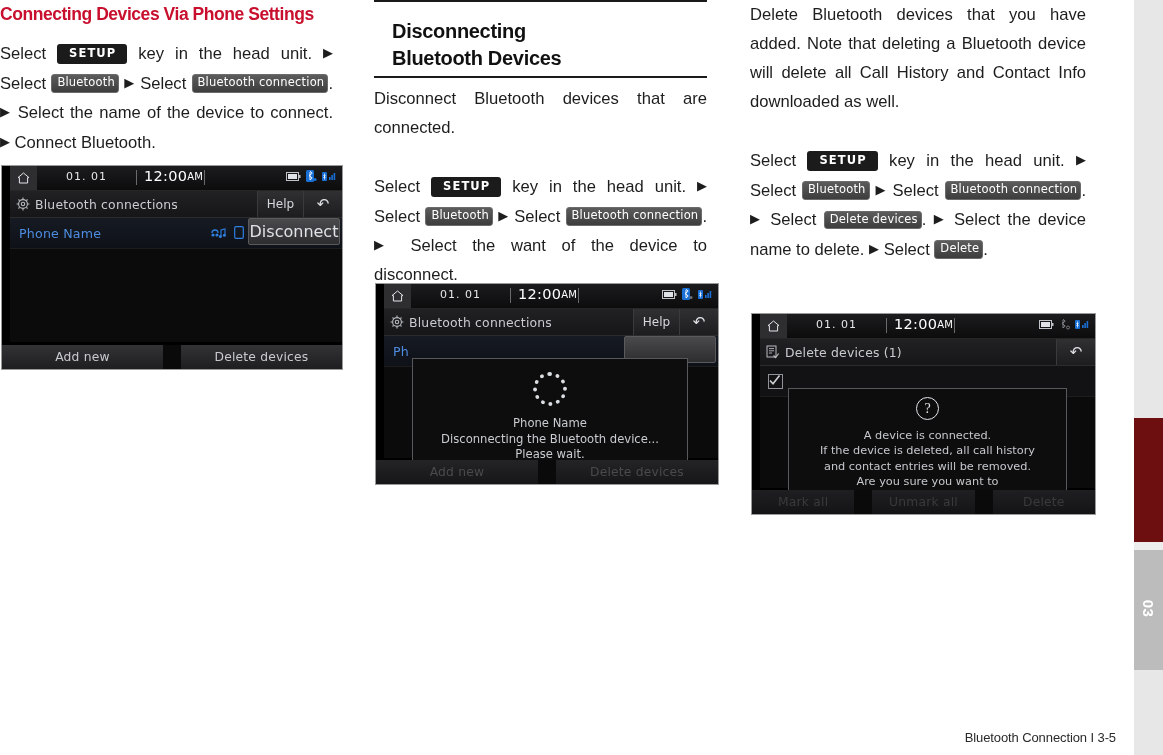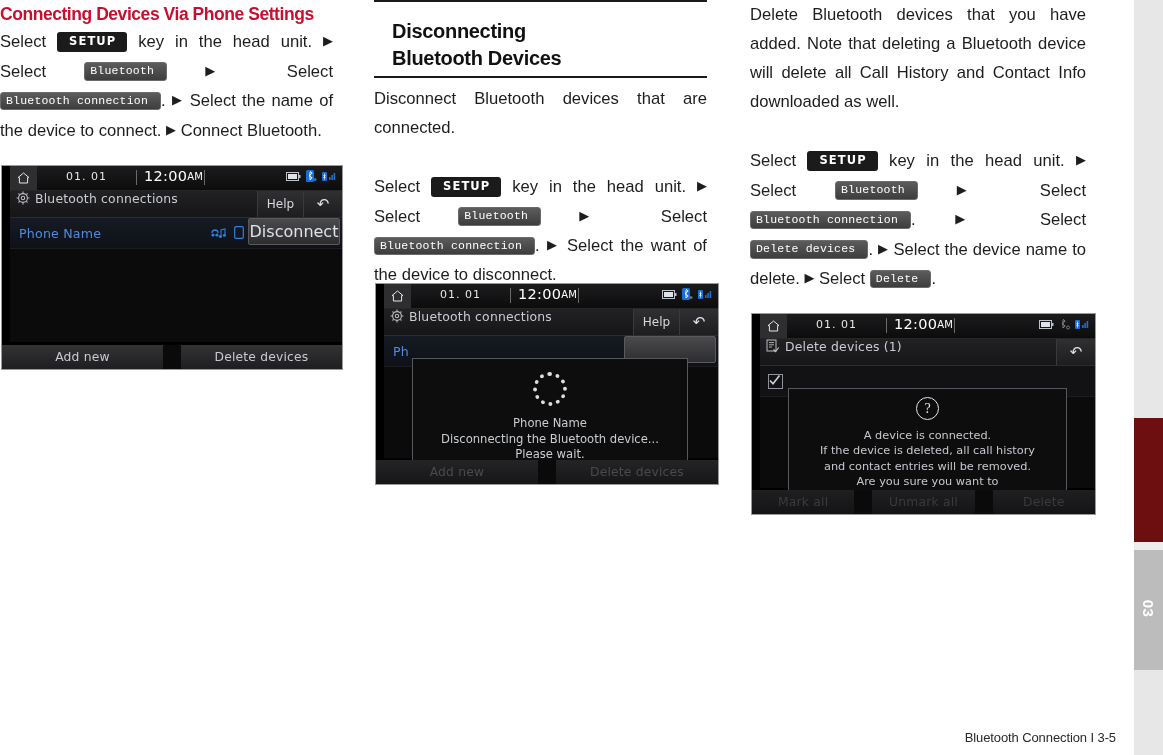--- a/index.html
+++ b/index.html
@@ -16,21 +16,21 @@
   
   .col{position:absolute;top:0;width:333px;}
   .col1{left:0;}
   .col2{left:374px;}
   .col3{left:750px;width:336px;}
 
   
   .h-red{
     font-size:17.5px;font-weight:bold;color:#c8102e;
     letter-spacing:-0.45px;line-height:20px;
-    margin:4px 0 2px 0;white-space:nowrap;
+    margin:4px 0 14px 0;white-space:nowrap;
   }
   .h-box{
     border-top:2px solid #1a1a1a;
     border-bottom:2px solid #1a1a1a;
     padding:16px 0 4px 18px;
     margin-bottom:6px;
   }
   .h-box .h-line{
     font-size:20px;font-weight:bold;color:#111;
     line-height:27px;letter-spacing:-0.3px;
@@ -57,23 +57,22 @@
   .badge.dark{
     background:#1b1b1b;
     font-size:11.5px;font-weight:bold;
     letter-spacing:1.1px;
     padding:4px 11px 5px 12px;
   }
   .badge.grey{
     background:linear-gradient(#5c5c5c,#3d3d3d);
     border:1px solid #6b6b6b;
     font-size:11.5px;
-    padding:2px 12px 3px 5px;
+    padding:2px 3px 3px 5px;
     letter-spacing:0.2px;
-    font-family:Liberation Mono, monospace;
   }
   .arrow{font-size:13px;vertical-align:1.5px;}
 
   
   .shot{
     position:absolute;
     background:#000;
     border:1px solid #9a9a9a;
     overflow:hidden;
     font-family:"DejaVu Sans", sans-serif;
@@ -105,21 +104,21 @@
   }
   .sb-time .ampm{font-size:10px;vertical-align:1px;letter-spacing:0;}
   .sb-sep2{position:absolute;left:194px;top:4px;width:1px;height:15px;background:#6a6a6a;}
   .sb-icons{position:absolute;right:4px;top:4px;display:flex;gap:5px;align-items:center;}
 
   
   .titlebar{
     position:relative;height:26px;
     background:linear-gradient(#212124,#161618);
     border-bottom:1px solid #2c2c2c;
-    display:flex;align-items:flex-start;
+    display:flex;align-items:center;
   }
   .titlebar .tb-ico{margin:0 5px 0 6px;display:flex;align-items:center;}
   .titlebar .tb-text{font-size:12.4px;color:#c9ccd0;letter-spacing:0.2px;}
   .tb-right{position:absolute;right:0;top:0;height:26px;display:flex;align-items:center;}
   .tb-help{
     width:45px;height:26px;display:flex;align-items:center;justify-content:center;
     font-size:12px;color:#d5d8dc;
     background:linear-gradient(#303033,#1d1d20);
     border-left:1px solid #3a3a3d;
   }

